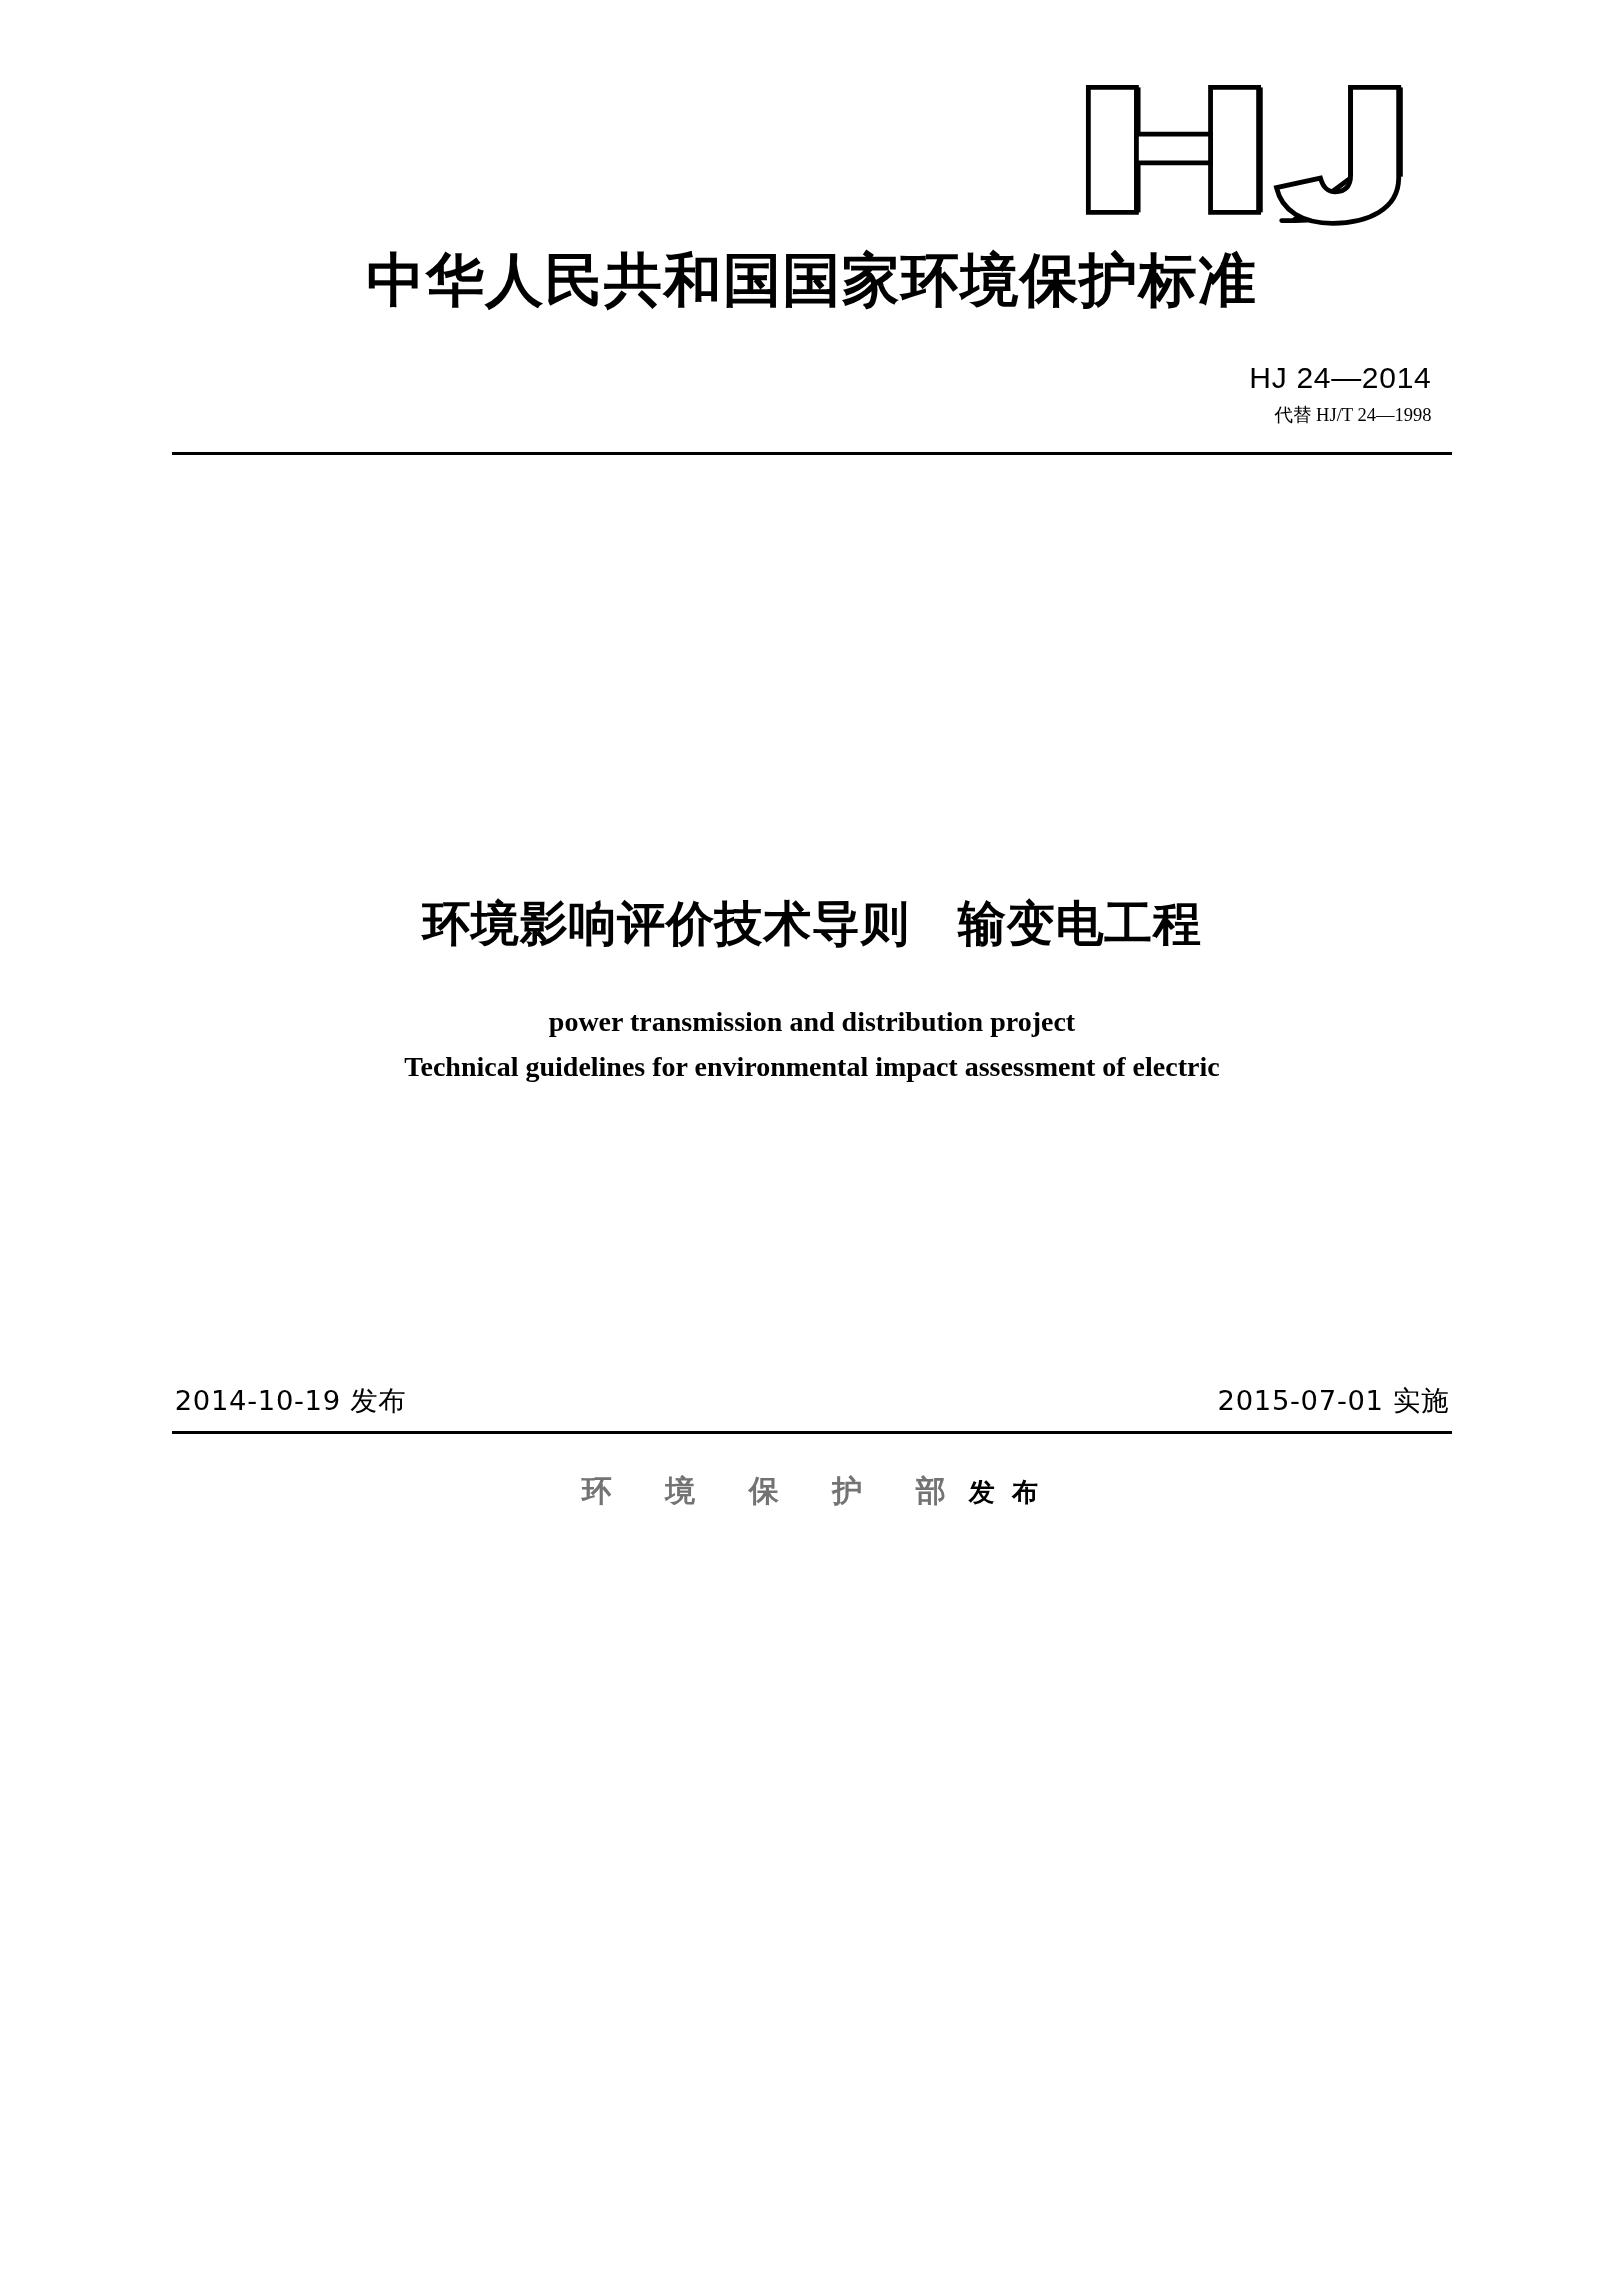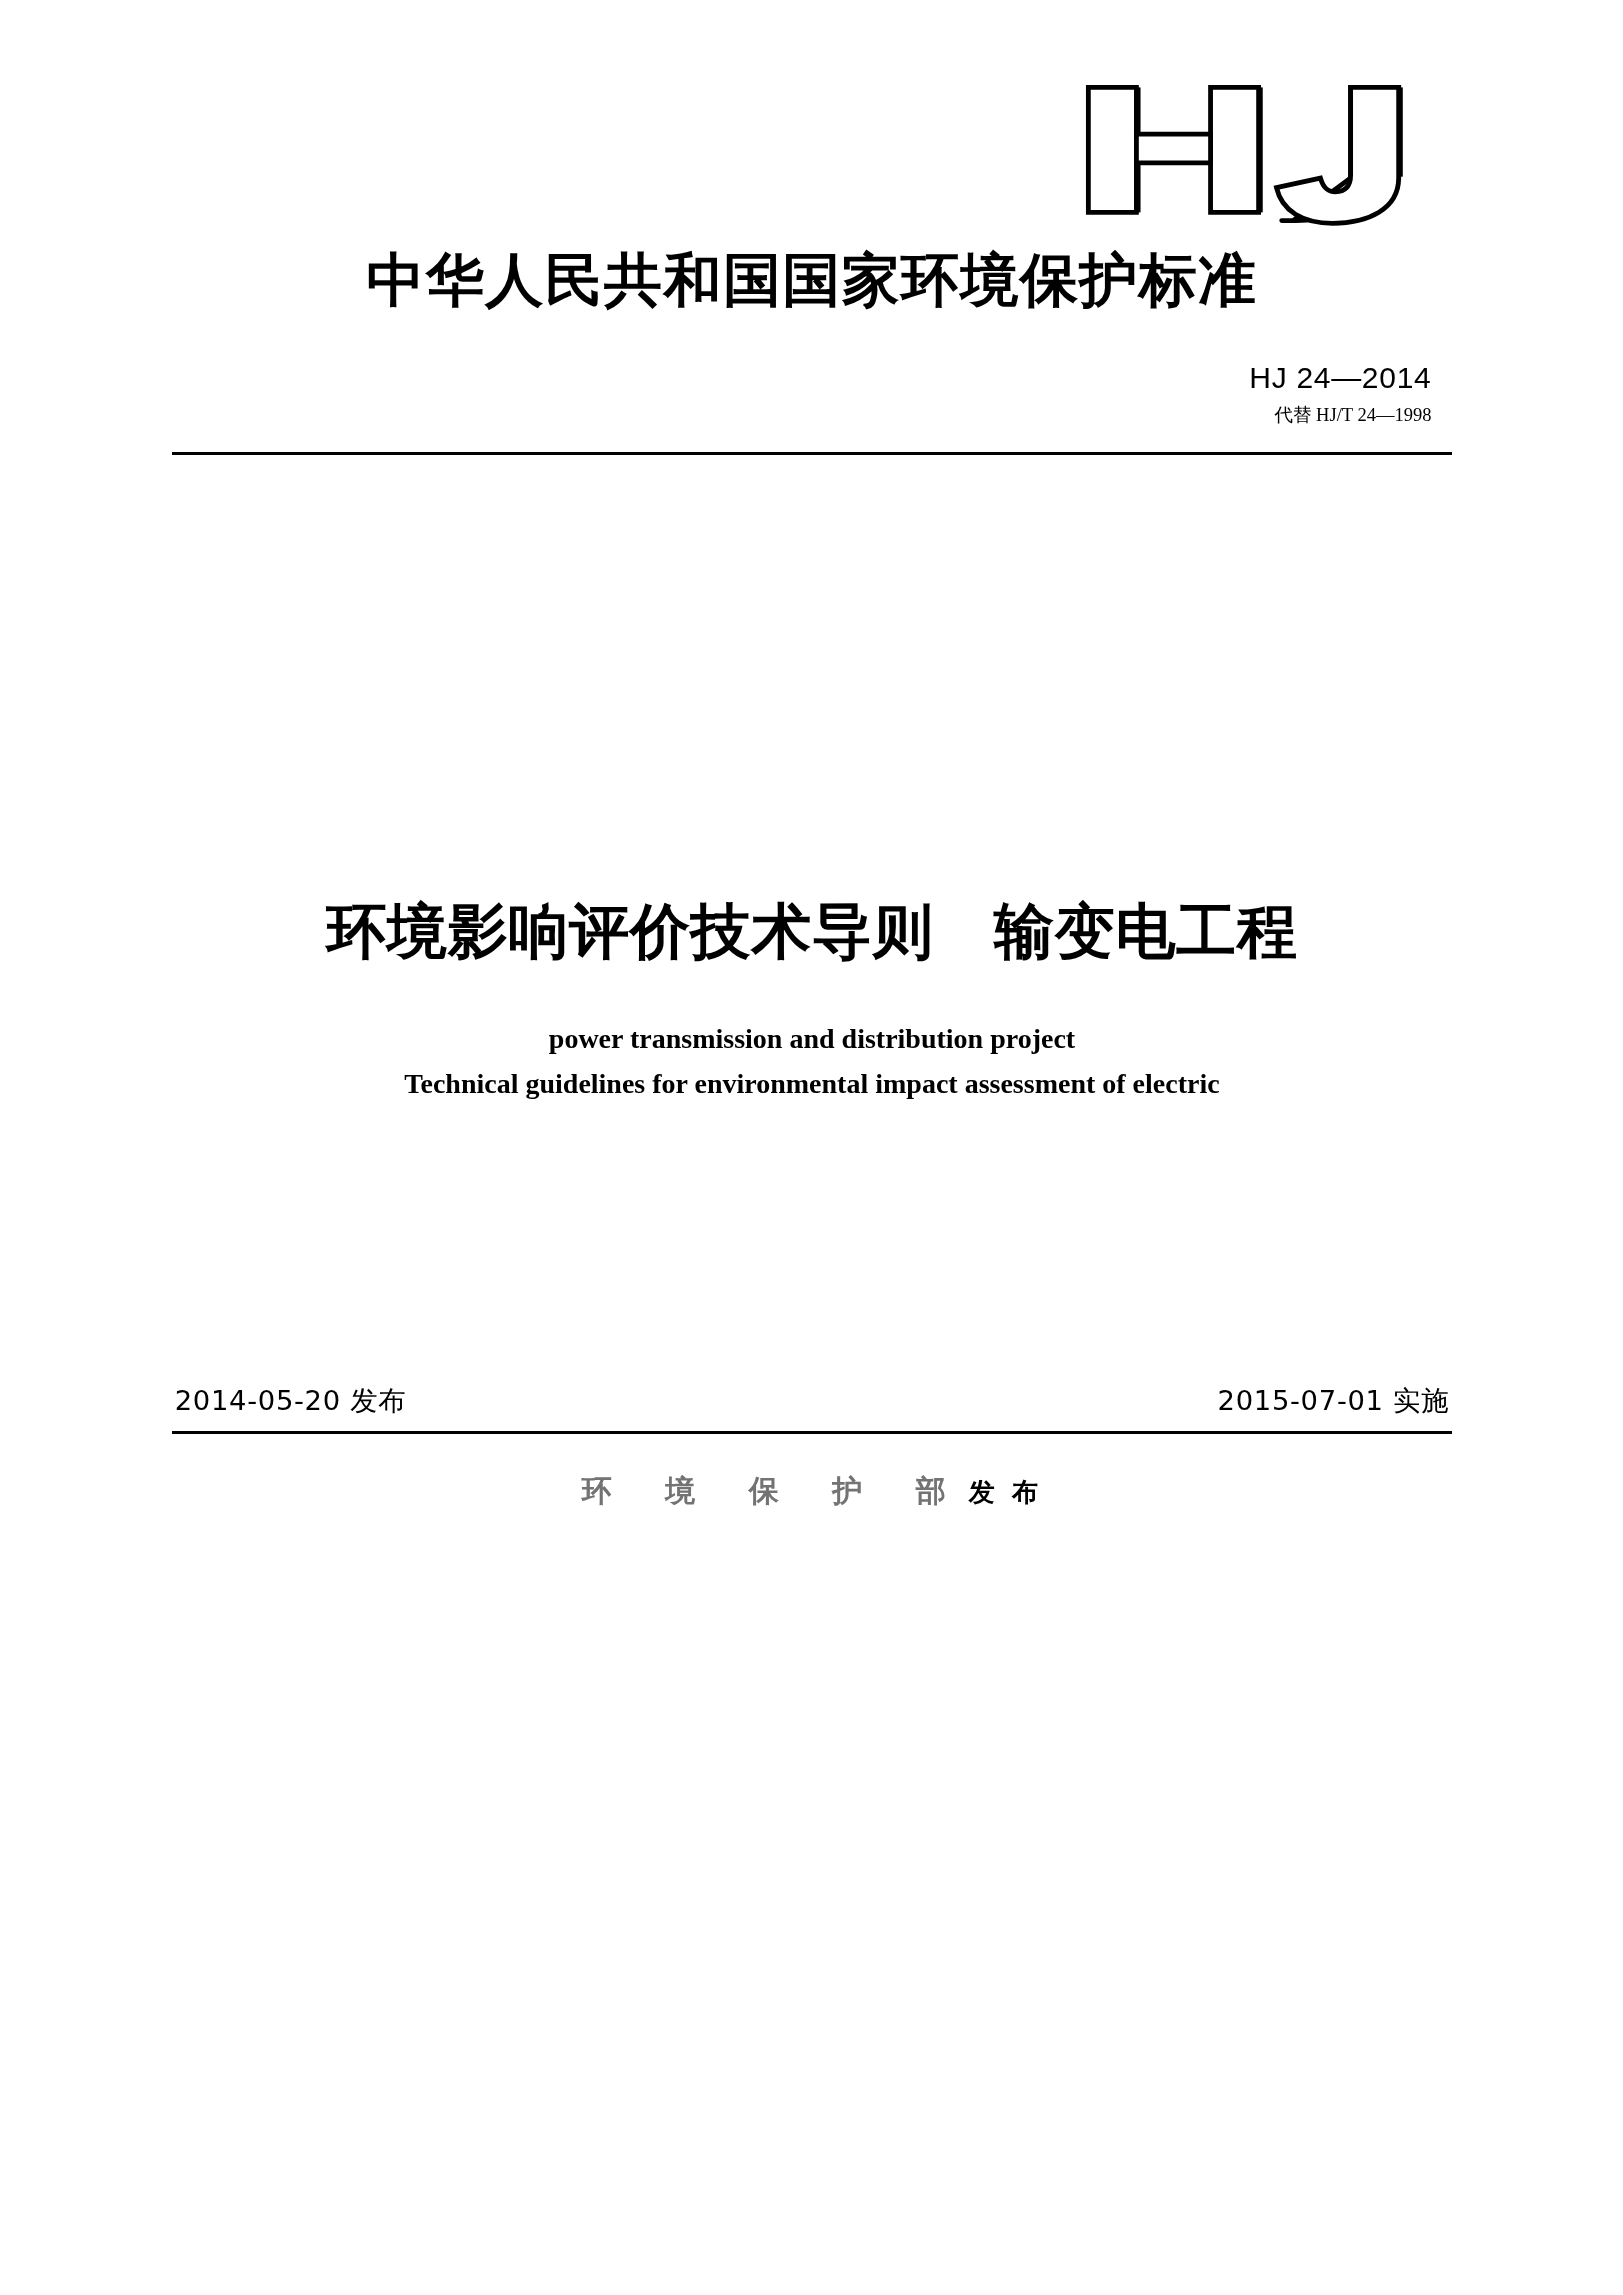--- a/index.html
+++ b/index.html
@@ -82,21 +82,21 @@
     left: 0;
     right: 0;
     top: 892px;
     text-align: center;
     padding: 0 178px;
     box-sizing: border-box;
   }
   .doc-title-cn {
     font-family: "DejaVu Sans", sans-serif;
     font-weight: bold;
-    font-size: 60px;
+    font-size: 48px;
     letter-spacing: 0.7px;
     color: #000;
     white-space: nowrap;
   }
   .doc-title-en {
     margin-top: 43px;
     font-family: "Liberation Serif", serif;
     font-weight: bold;
     font-size: 28px;
     line-height: 1.62;
@@ -198,21 +198,21 @@
   <div class="main-title-zone">
     <div class="doc-title-cn">环境影响评价技术导则　输变电工程</div>
     <div class="doc-title-en">
       <div>power transmission and distribution project</div>
       <div>Technical guidelines for environmental impact assessment of electric</div>
     </div>
   </div>
 
   <div class="footer-zone">
     <div class="dates-row">
-      <div class="date-cn">2014-05-20 发布</div>
+      <div class="date-cn">2014-10-19 发布</div>
       <div class="date-cn">2015-07-01 实施</div>
     </div>
     <div class="rule-bottom"></div>
     <div class="issuer-row">
       <span class="issuer-name">环 境 保 护 部</span><span class="issuer-action">发 布</span>
     </div>
   </div>
 
 </div>
 

